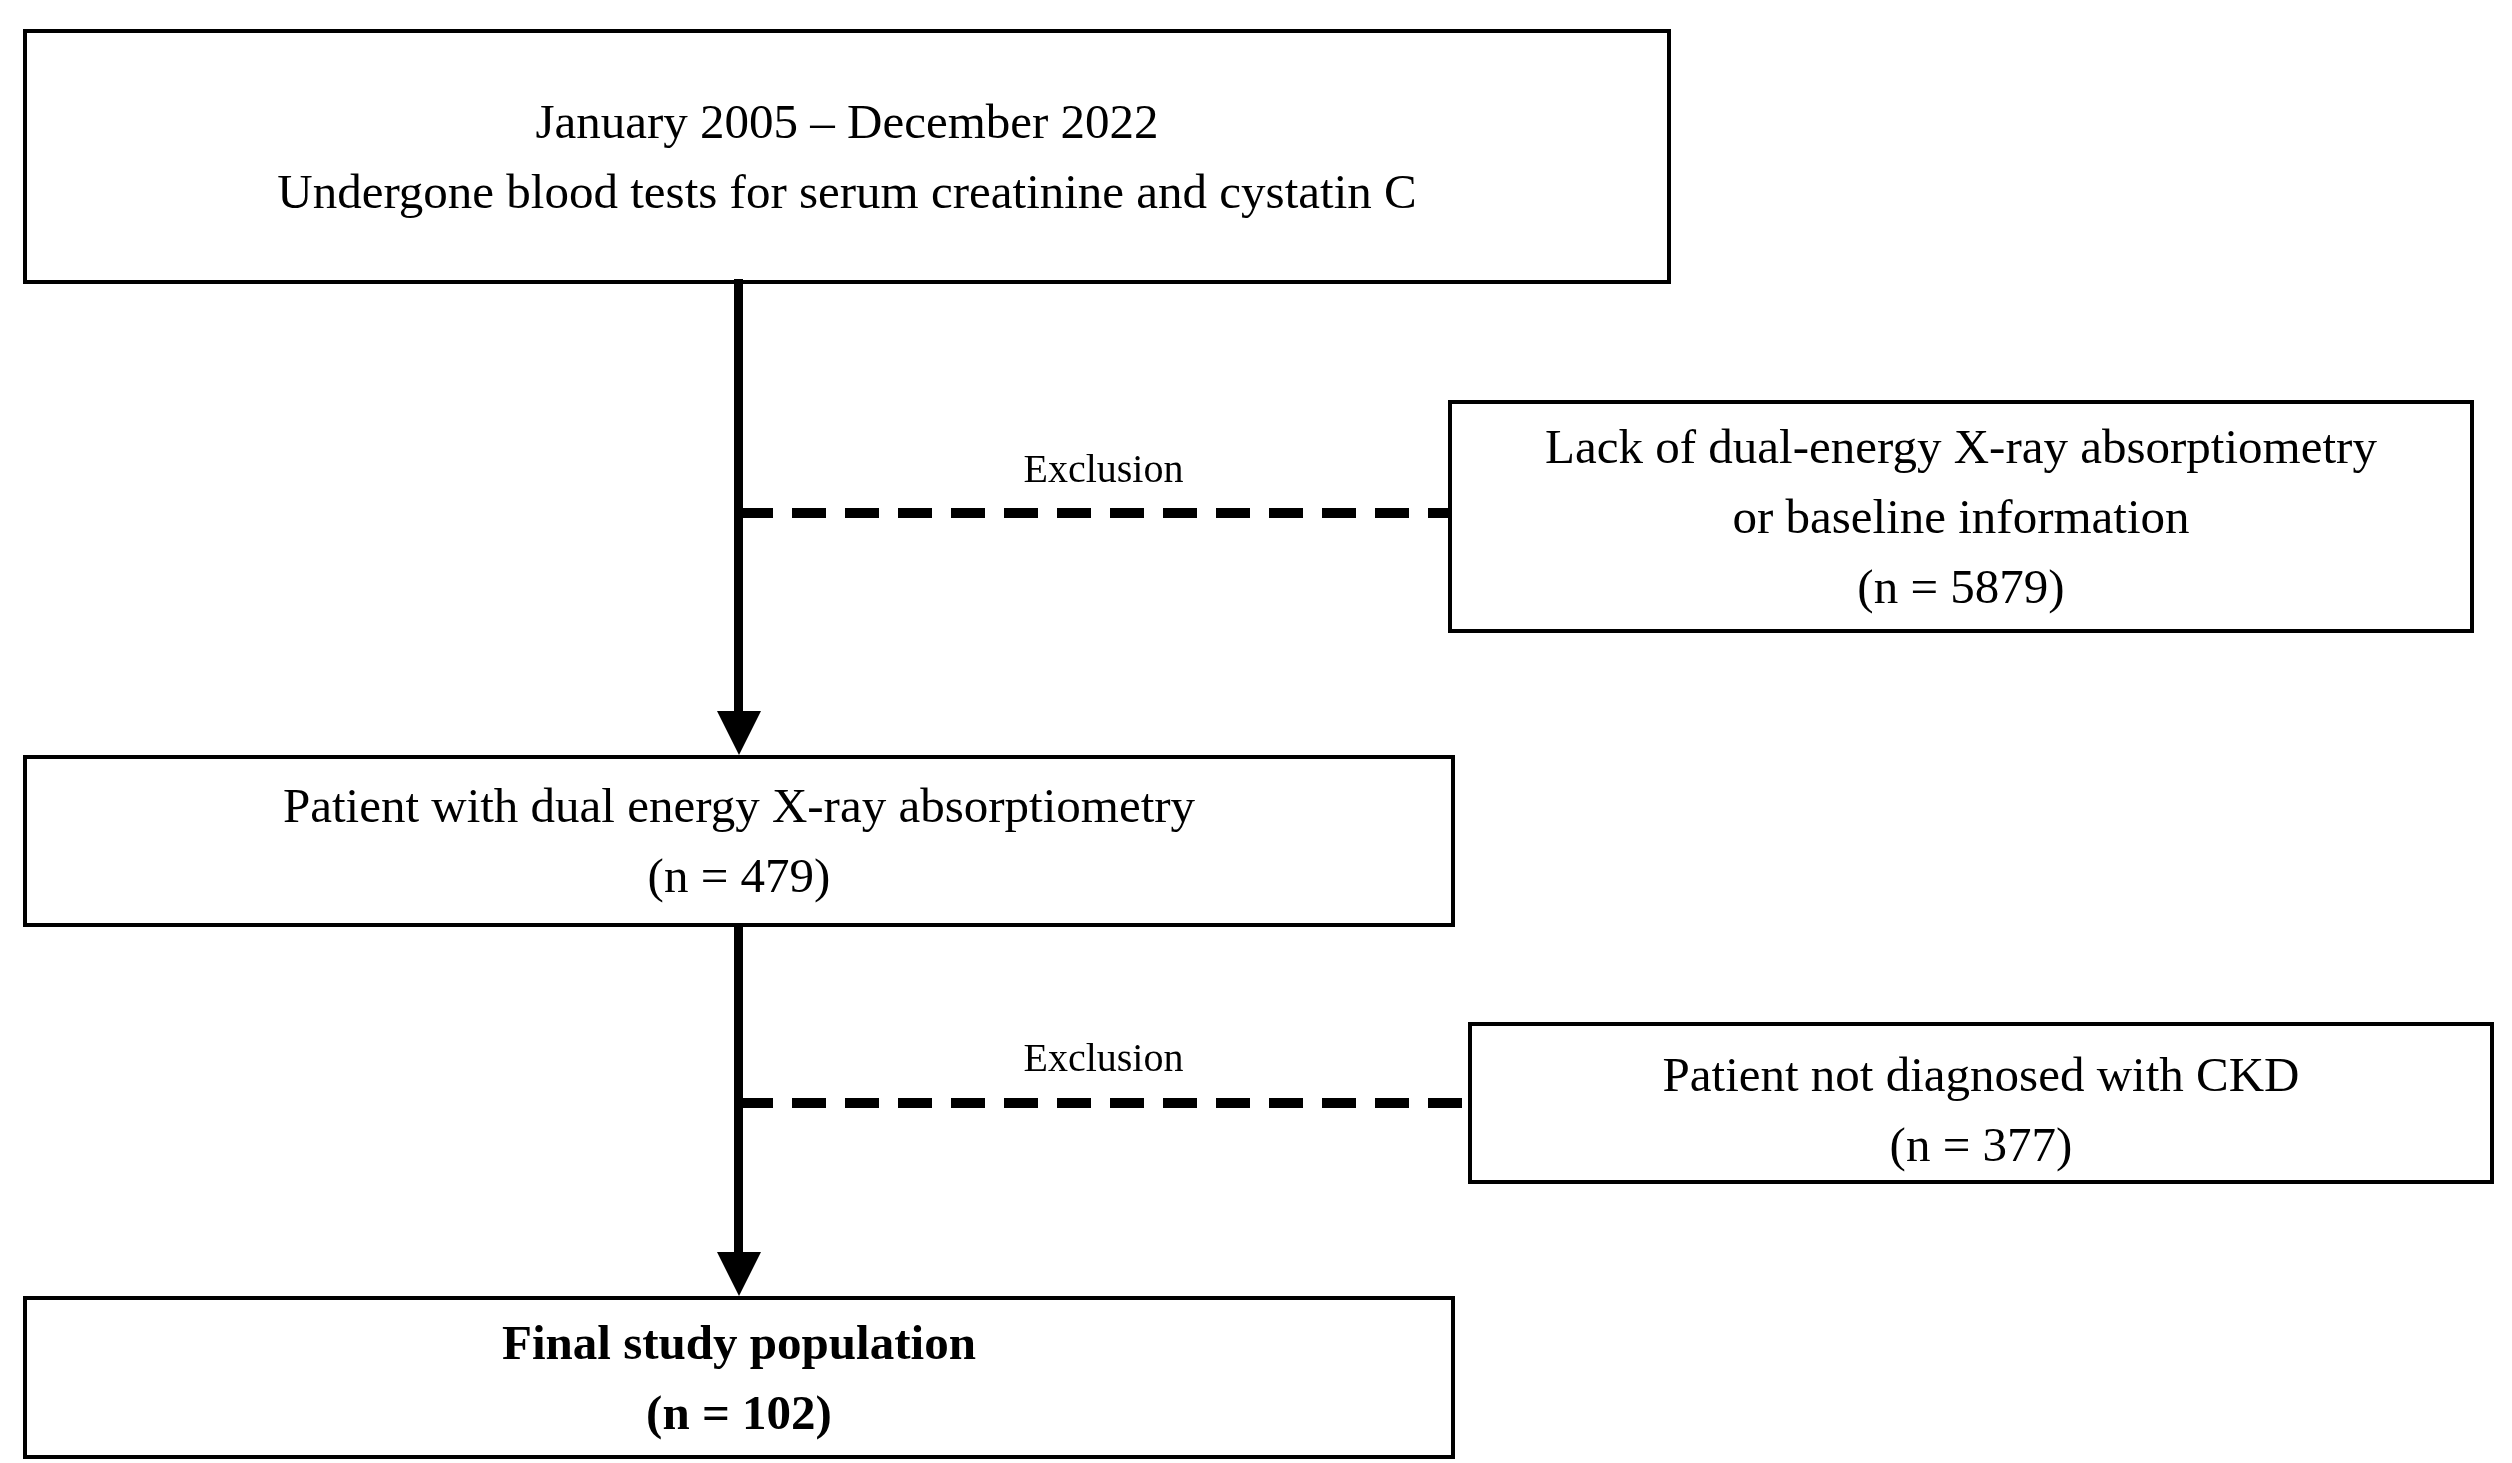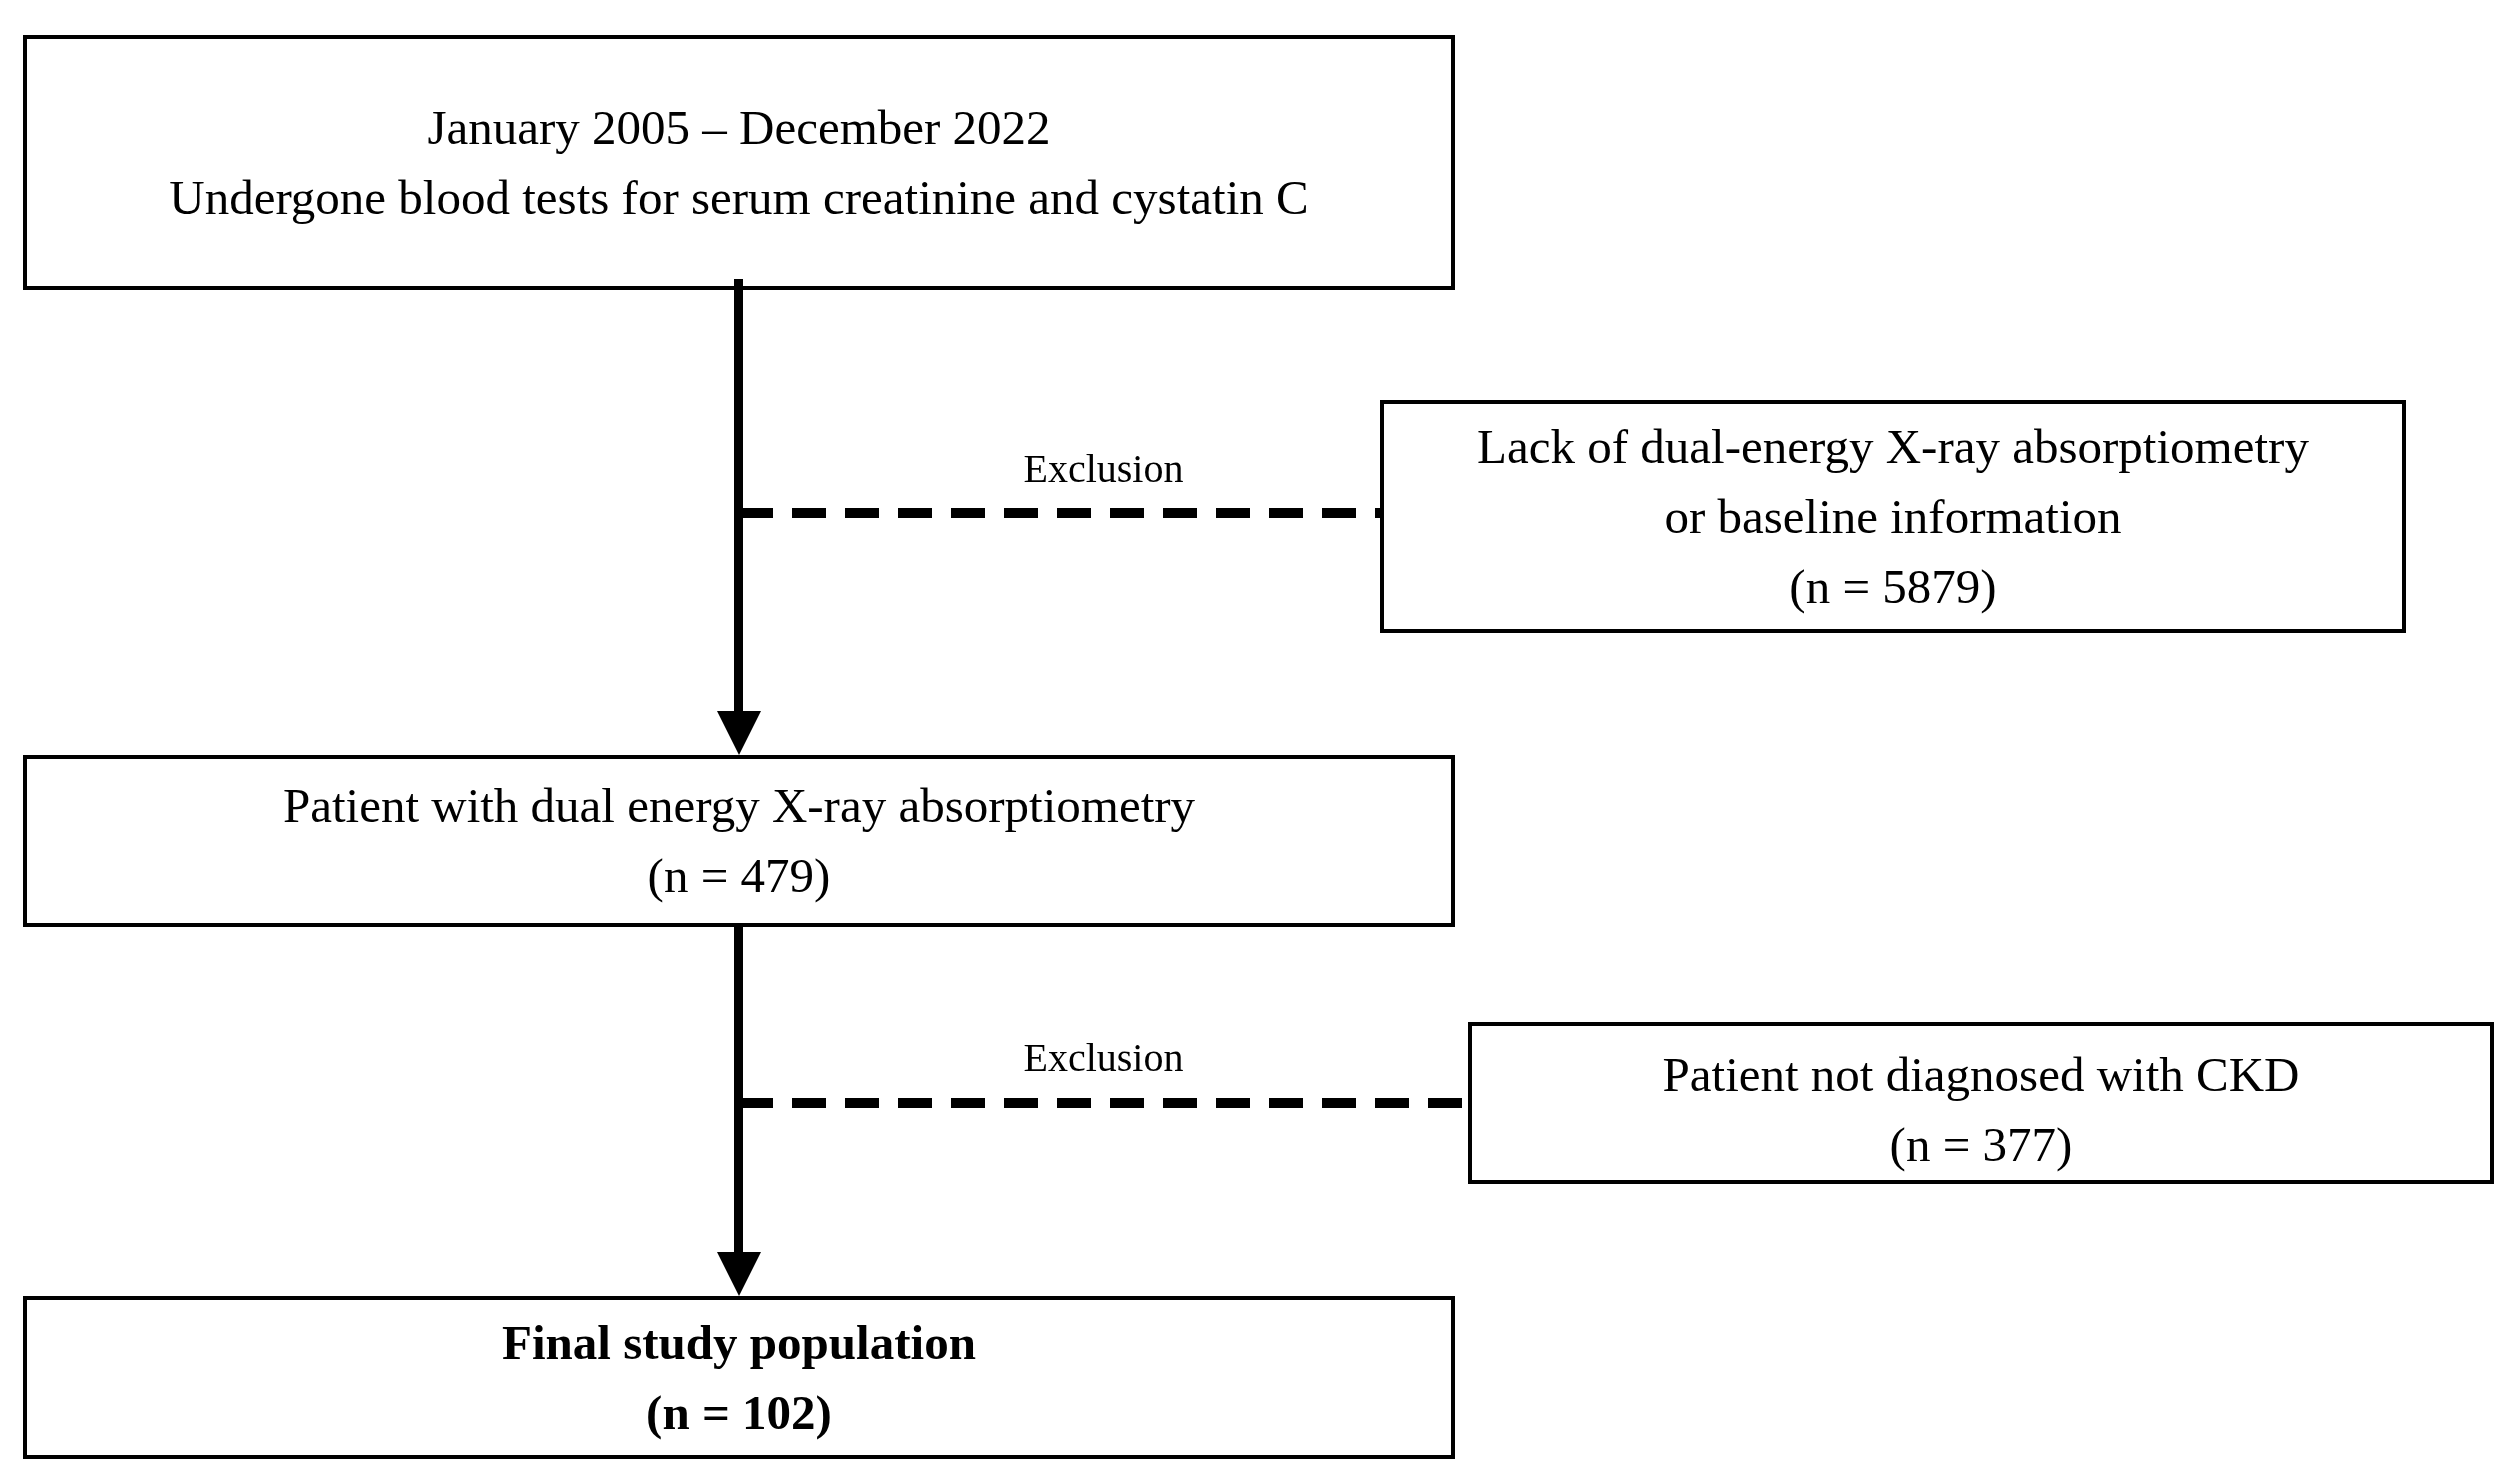--- a/index.html
+++ b/index.html
@@ -14,22 +14,22 @@
   }
   .fbox {
     position:absolute;
     border:4.6px solid var(--ink);
     background:var(--bg);
     display:flex; flex-direction:column;
     justify-content:center; align-items:center;
     text-align:center;
   }
   .fbox .tline { font-size:49px; line-height:70px; white-space:nowrap; }
-  .box-initial   { left:23px;   top:35px;   width:1432px; height:255px; }
-  .box-excl1     { left:1380px; top:400px;  width:1026px; height:233px; }
+  .box-initial   { left:23px;   top:29px;   width:1648px; height:255px; }
+  .box-excl1     { left:1448px; top:400px;  width:1026px; height:233px; }
   .box-dexa      { left:23px;   top:755px;  width:1432px; height:172px; }
   .box-excl2     { left:1468px; top:1022px; width:1026px; height:162px;justify-content:flex-end; }
   .box-final     { left:23px;   top:1296px; width:1432px; height:163px;font-weight:bold; }
 
   .vline {
     position:absolute; left:734px; width:9.1px;
     background:var(--ink);
   }
   .vline-1 { top:279px;  height:435px; }
   .vline-2 { top:927px; height:328px; }

